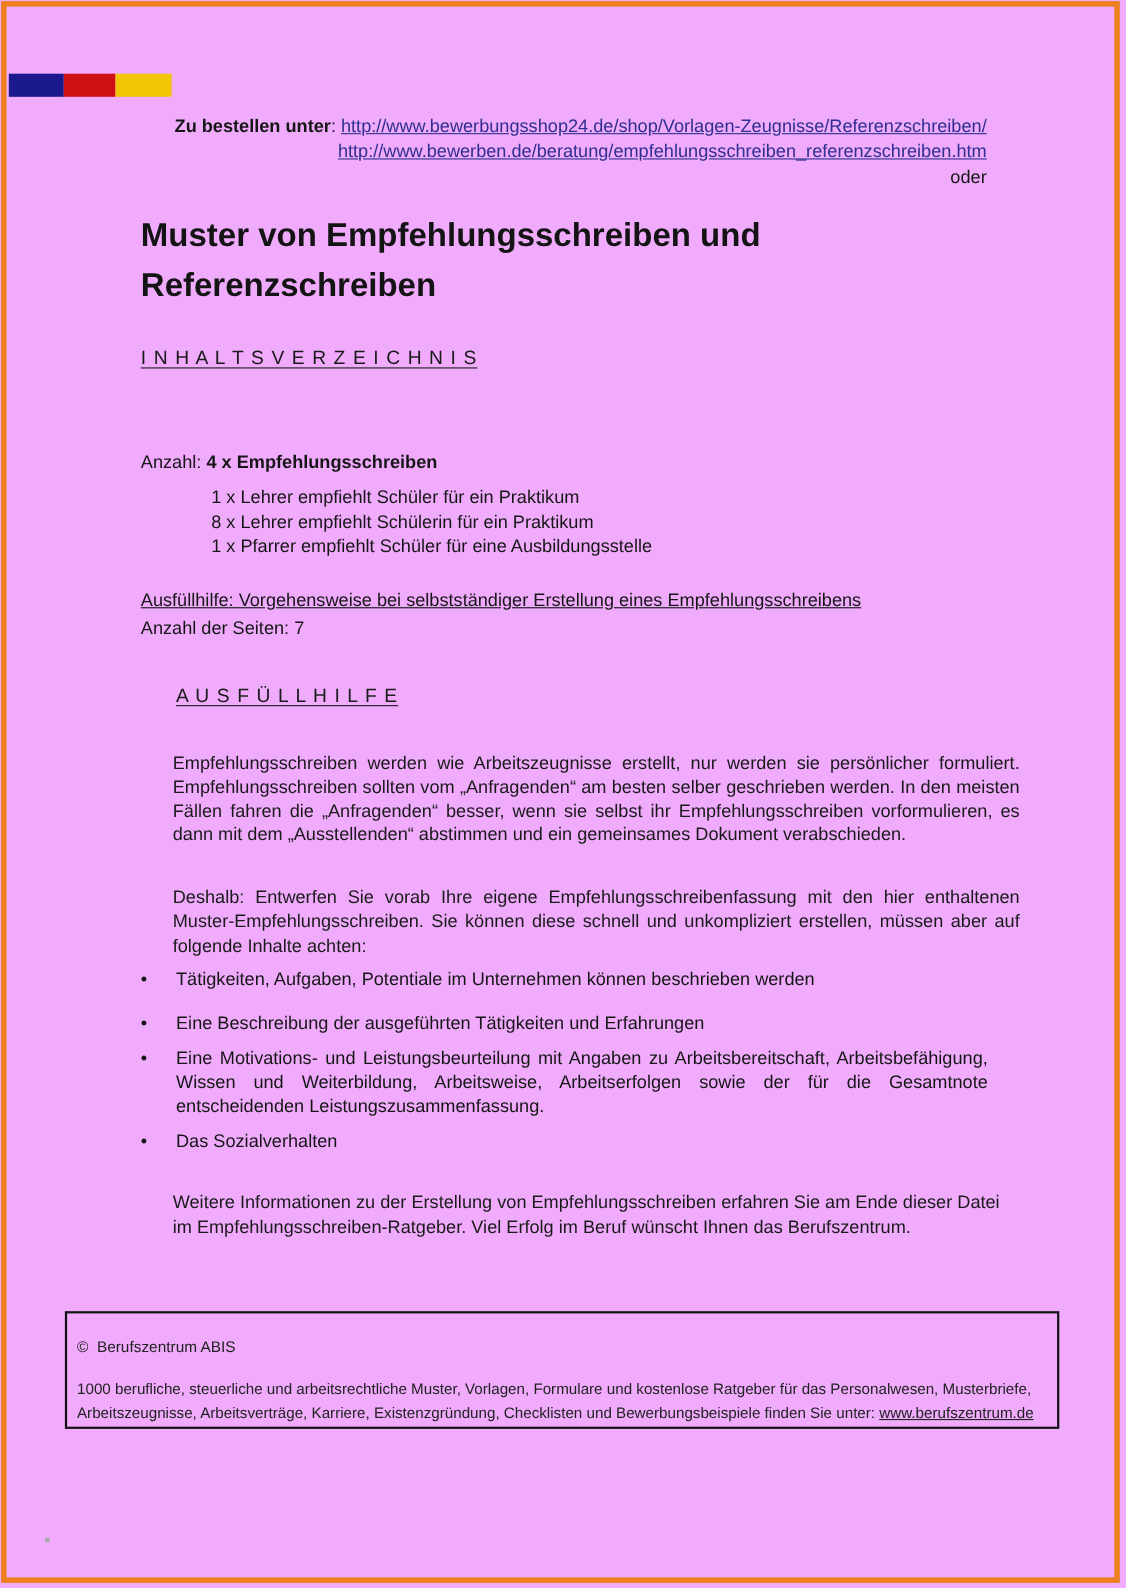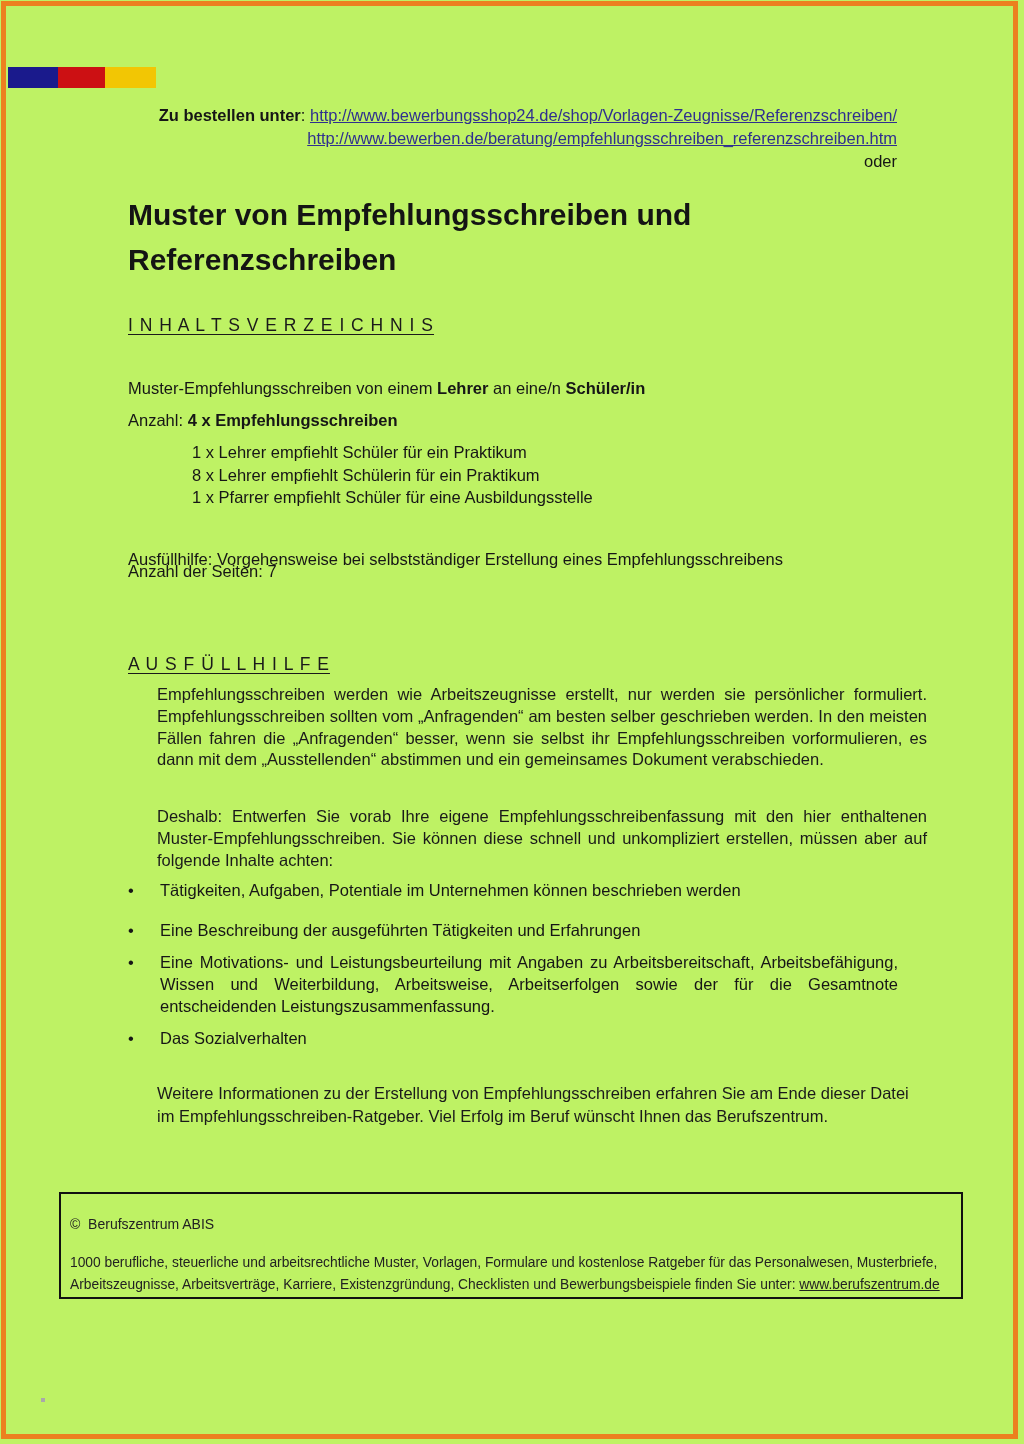--- a/index.html
+++ b/index.html
@@ -3,21 +3,21 @@
 <meta charset="utf-8">
 <style>
   html, body { margin: 0; padding: 0; background: #ffffff; }
   body {
     width: 1024px; height: 1444px;
     font-family: "Liberation Sans", sans-serif;
     color: #161616;
     position: relative;
     overflow: hidden;
   }
-  .page { position: absolute; left: 0; top: 0; width: 1024px; height: 1444px; background: #bef264; }
+  .page { position: absolute; left: 0; top: 0; width: 1024px; height: 1444px; background: #f0abfc; }
   .page-border {
     position: absolute; left: 1px; top: 1px; width: 1017px; height: 1438px;
     box-sizing: border-box; border: 5px solid #EC801F; pointer-events: none;
   }
   .flag { position: absolute; left: 8px; top: 67px; height: 21px; display: flex; }
   .flag .blk { height: 21px; display: inline-block; }
   .flag .b1 { width: 50px; }
   .flag .b2 { width: 47px; }
   .flag .b3 { width: 51px; }
 
@@ -33,27 +33,27 @@
     font-size: 30px; font-weight: bold; line-height: 45px; color: #141414;
   }
 
   .spaced-heading {
     position: absolute; left: 128px;
     font-size: 17.5px; letter-spacing: 1px;
     text-decoration: underline; text-underline-offset: 3px;
     color: #1a1a1a; white-space: nowrap;
   }
   .toc-heading { top: 315px; }
-  .fill-heading { top: 654px; }
+  .fill-heading { top: 622px; margin-left: 32px; }
 
   .doc-line { position: absolute; left: 128px; font-size: 16.5px; line-height: 22px; white-space: nowrap; }
   .toc-line1 { top: 377px; }
   .toc-anzahl { top: 409px; }
   .toc-items { position: absolute; left: 192px; top: 441px; font-size: 16.5px; line-height: 22.5px; }
-  .toc-ausfuell { top: 548px; }
+  .toc-ausfuell { top: 535px; text-decoration: underline; }
   .toc-pages { top: 560px; }
 
   .para {
     position: absolute; left: 128px; width: 770px;
     font-size: 16.5px; line-height: 21.8px; text-align: justify; color: #1a1a1a; margin-left: 29px;
   }
   .para1 { top: 684px; }
   .para2 { top: 806px; }
   .closing { top: 1082px; text-align: left; line-height: 23px; }
 
@@ -95,21 +95,20 @@
   <div class="header-links">
     <div><span class="bold">Zu bestellen unter</span><span>: </span><a class="doc-link" href="#">http://www.bewerbungsshop24.de/shop/Vorlagen-Zeugnisse/Referenzschreiben/</a></div>
     <div><a class="doc-link" href="#">http://www.bewerben.de/beratung/empfehlungsschreiben_referenzschreiben.htm</a></div>
     <div>oder</div>
   </div>
 
   <div class="doc-title">Muster von Empfehlungsschreiben und Referenzschreiben</div>
 
   <div class="spaced-heading toc-heading">I N H A L T S V E R Z E I C H N I S</div>
 
-  <div class="doc-line toc-line1"><span>Muster-Empfehlungsschreiben von einem </span><span class="bold">Lehrer</span><span> an eine/n </span><span class="bold">Schüler/in</span></div>
 
   <div class="doc-line toc-anzahl"><span>Anzahl: </span><span class="bold">4 x Empfehlungsschreiben</span></div>
 
   <div class="toc-items">
     <div>1 x Lehrer empfiehlt Schüler für ein Praktikum</div>
     <div>8 x Lehrer empfiehlt Schülerin für ein Praktikum</div>
     <div>1 x Pfarrer empfiehlt Schüler für eine Ausbildungsstelle</div>
   </div>
 
   <div class="doc-line toc-ausfuell">Ausfüllhilfe: Vorgehensweise bei selbstständiger Erstellung eines Empfehlungsschreibens</div>

